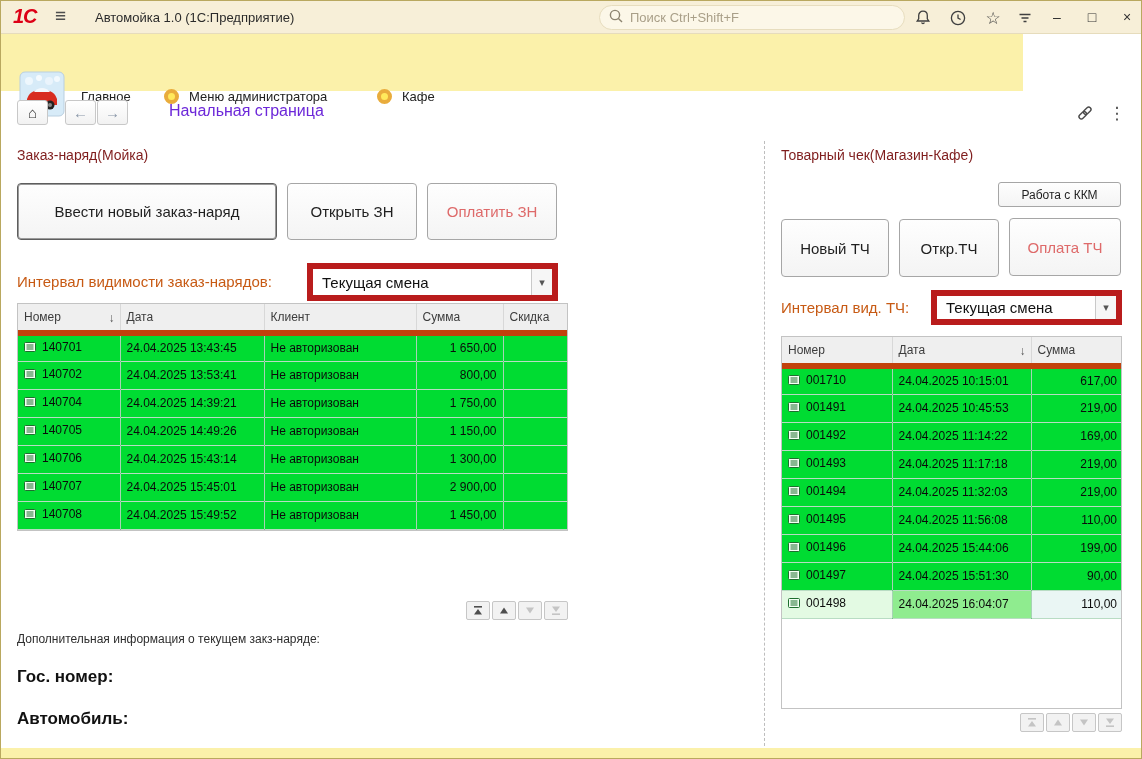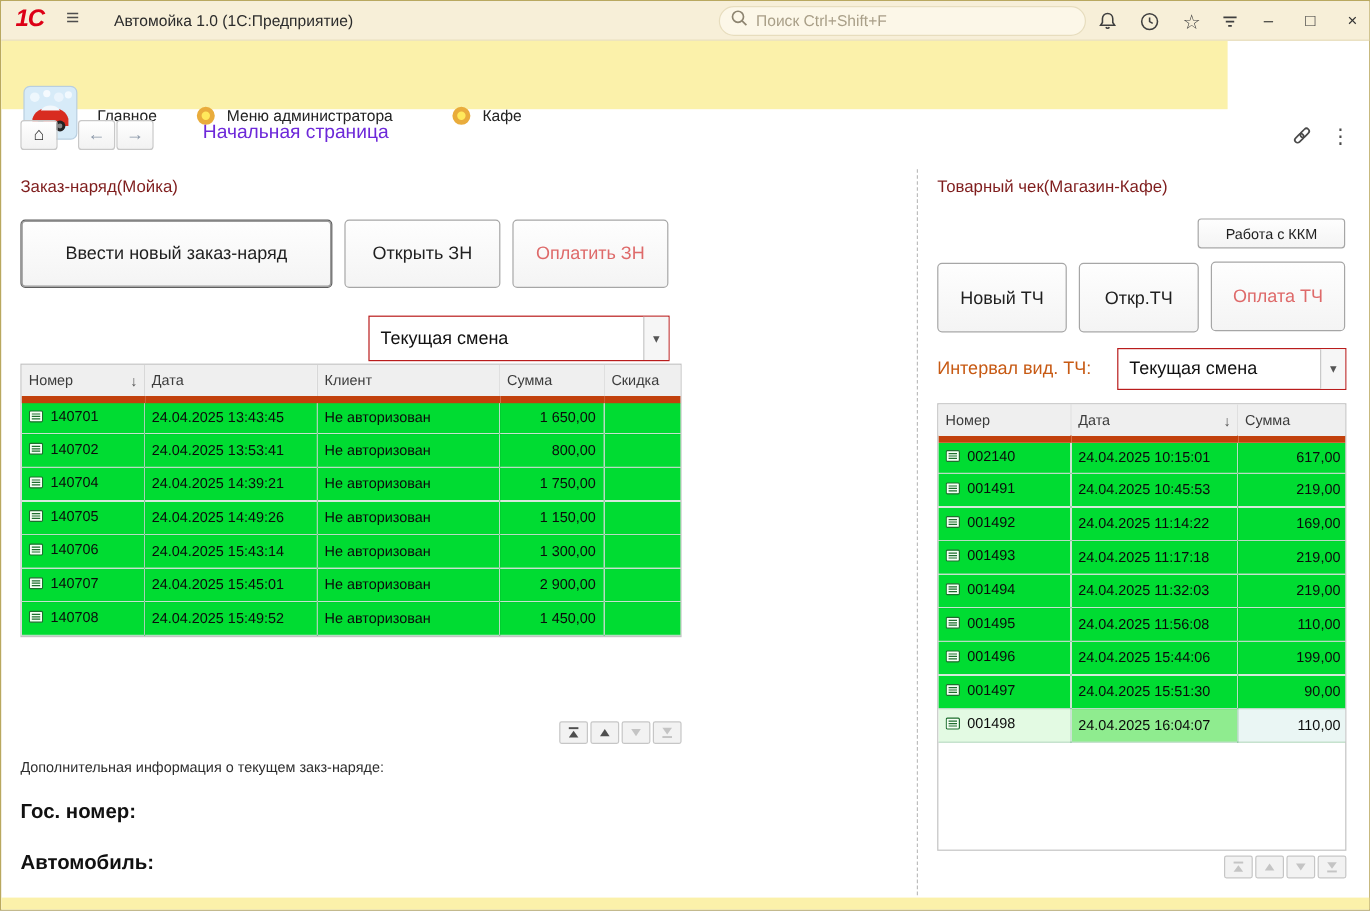--- a/index.html
+++ b/index.html
@@ -50,21 +50,21 @@
   .paneltitle { position:absolute; font-size:14px; font-weight:normal; color:#7f1d1d; }
   .olabel { position:absolute; font-size:15px; color:#C75A14; }
 
   .btn { position:absolute; background:linear-gradient(#FEFEFE,#F4F4F4); border:1px solid #A6A6A6;
     border-radius:4px; color:#1F1F1F; display:flex; align-items:center; justify-content:center;
     font-family:inherit; font-size:15px; cursor:pointer; }
   .btn.primary { border-color:#5E5E5E; box-shadow: inset 0 0 0 1px #9A9A9A; }
   .btn.red { color:#DE6A6A; }
   .btn.small { font-size:12px; border-radius:3px; }
 
-  .combo { position:absolute; background:#fff; border:1px solid #b91c1c; display:flex; cursor:pointer; }
+  .combo { position:absolute; background:#fff; border:6px solid #b91c1c; display:flex; cursor:pointer; }
   .combo .val { flex:1; padding:0 9px; display:flex; align-items:center; font-size:15px; color:#111; }
   .combo .dd { width:21px; border-left:1px solid #C9C9C9; background:#F6F6F6;
     display:flex; align-items:center; justify-content:center; color:#555; font-size:11px; }
 
   
   .tablewrap { position:absolute; border:1px solid #C3C3C3; background:#fff; overflow:hidden; }
   table { border-collapse:collapse; table-layout:fixed; width:100%; }
   th { background:#EFEFEF; font-weight:normal; font-size:12px; color:#3C3C3C; text-align:left;
     padding:0 6px; height:29px; border-right:1px solid #D8D8D8; border-bottom:6px solid #c2410c;
     position:relative; cursor:pointer; white-space:nowrap; }
@@ -188,20 +188,21 @@
       </svg>
   </span>
   <span class="nav-icon" style="left:1106px">⋮</span>
 
   <div class="paneltitle" style="left:16px; top:146px">Заказ-наряд(Мойка)</div>
 
   <button class="btn primary" style="left:16px; top:182px; width:260px; height:57px">Ввести новый заказ-наряд</button>
   <button class="btn" style="left:286px; top:182px; width:130px; height:57px">Открыть ЗН</button>
   <button class="btn red" style="left:426px; top:182px; width:130px; height:57px">Оплатить ЗН</button>
 
+  <div class="olabel" style="left:16px; top:272px">Интервал видимости заказ-нарядов:</div>
   <div class="combo" style="left:306px; top:262px; width:251px; height:38px">
     <span class="val">Текущая смена</span>
     <span class="dd">▾</span>
   </div>
 
   <div class="tablewrap zn" style="left:16px; top:302px; width:551px">
     <table>
       <colgroup>
           <col style="width:102px">
           <col style="width:144px">
@@ -372,21 +373,21 @@
           <th>Сумма</th>
         </tr>
       </thead>
       <tbody>
           <tr>
             <td class="c-num"><span class="doc-icon"><svg width="12" height="12" viewBox="0 0 12 12">
                   <rect x="0.5" y="1.5" width="11" height="9" rx="1" fill="#F4FFF4" stroke="#1E6E2E"></rect>
                   <line x1="2.5" y1="4" x2="9.5" y2="4" stroke="#1E6E2E"></line>
                   <line x1="2.5" y1="6" x2="9.5" y2="6" stroke="#1E6E2E"></line>
                   <line x1="2.5" y1="8" x2="9.5" y2="8" stroke="#1E6E2E"></line>
-                </svg></span><span class="cellval">002140</span></td>
+                </svg></span><span class="cellval">001710</span></td>
             <td class="c-date">24.04.2025 10:15:01</td>
             <td class="c-sum">617,00</td>
           </tr>
           <tr>
             <td class="c-num"><span class="doc-icon"><svg width="12" height="12" viewBox="0 0 12 12">
                   <rect x="0.5" y="1.5" width="11" height="9" rx="1" fill="#F4FFF4" stroke="#1E6E2E"></rect>
                   <line x1="2.5" y1="4" x2="9.5" y2="4" stroke="#1E6E2E"></line>
                   <line x1="2.5" y1="6" x2="9.5" y2="6" stroke="#1E6E2E"></line>
                   <line x1="2.5" y1="8" x2="9.5" y2="8" stroke="#1E6E2E"></line>
                 </svg></span><span class="cellval">001491</span></td>

